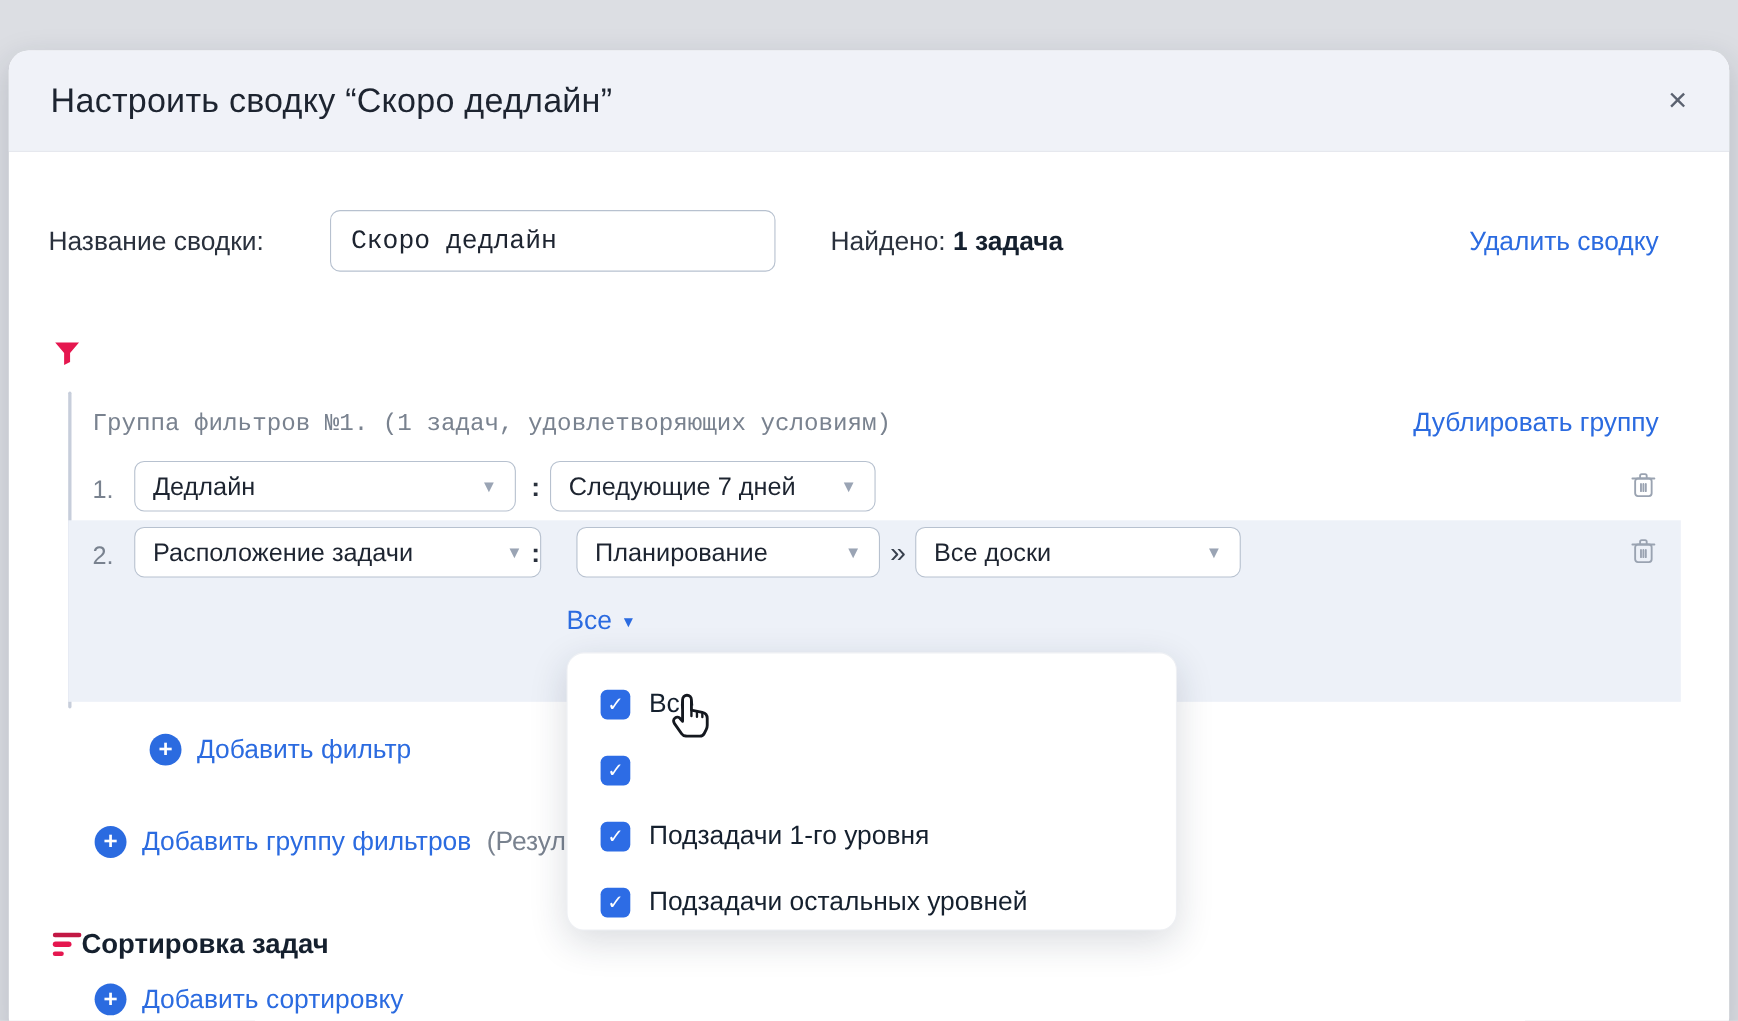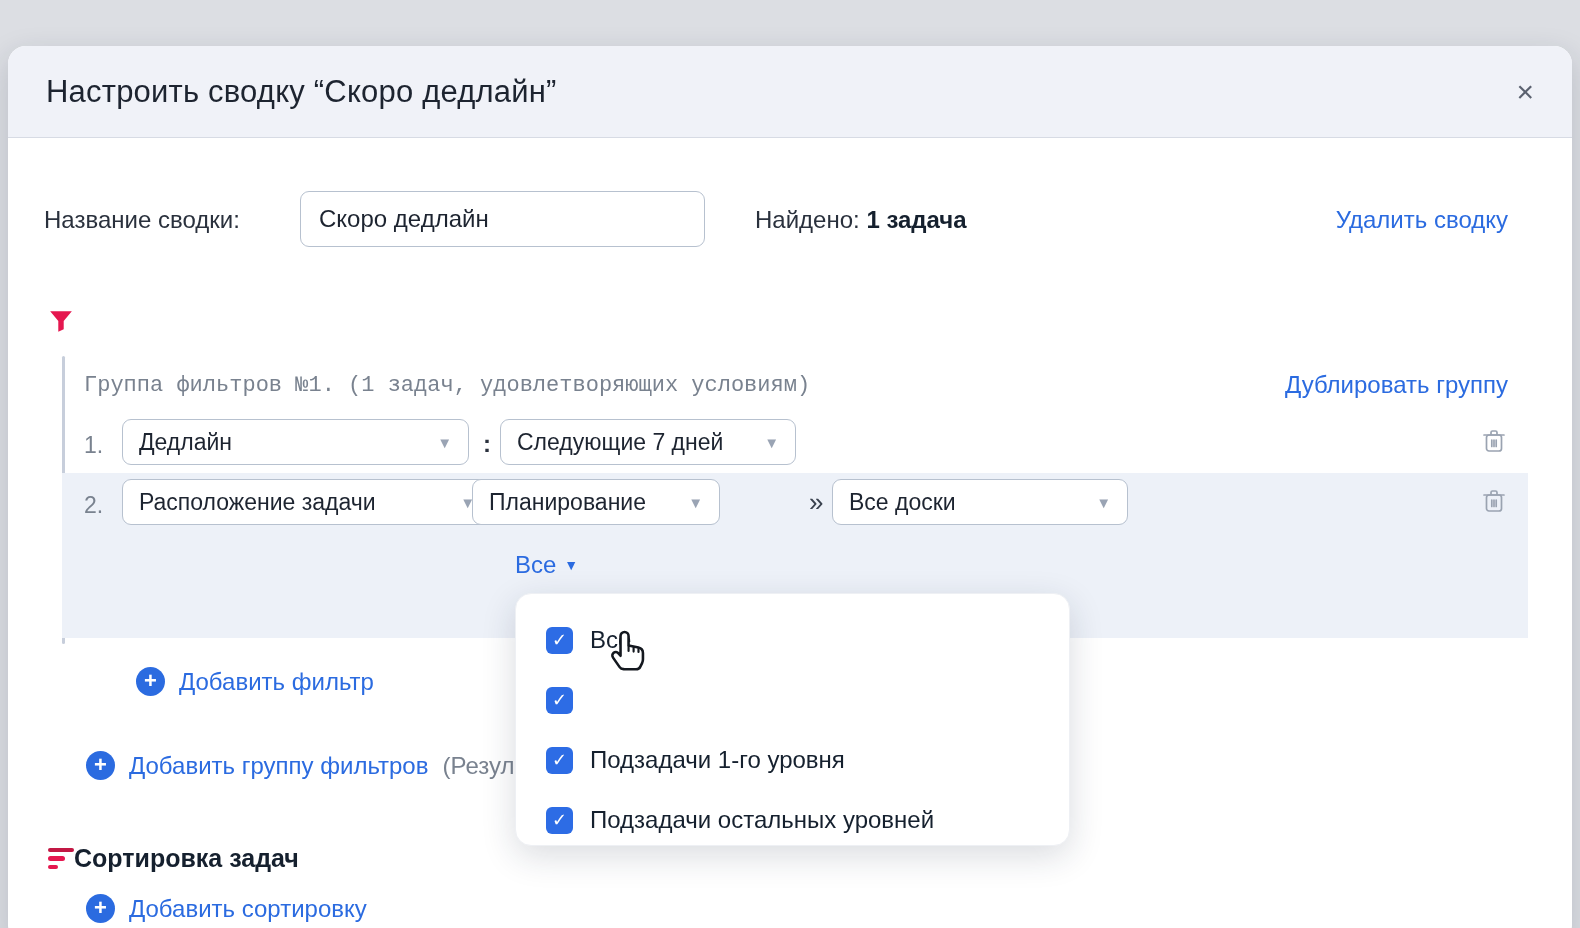--- a/index.html
+++ b/index.html
@@ -9,21 +9,21 @@
     border-radius:18px;overflow:visible;box-shadow:0 10px 30px rgba(30,40,60,.18);margin-top:38px;}
   .header{position:absolute;left:0;top:0;width:100%;height:92px;background:#f0f2f8;
     border-bottom:1px solid #d7dbe4;border-radius:18px 18px 0 0;display:flex;align-items:center;
     box-sizing:border-box;padding:0 38px;}
   .title{font-size:31px;font-weight:500;color:#1d2430;letter-spacing:.2px;}
   .close{margin-left:auto;font-size:30px;color:#5b6270;cursor:pointer;line-height:1;font-weight:500;}
   .lbl{font-size:24px;color:#2a313d;}
   .abs{position:absolute;}
   .input-box{position:absolute;left:292px;top:145px;width:405px;height:56px;background:#fff;
     border:1px solid #b7c1cf;border-radius:9px;box-sizing:border-box;font-size:24px;color:#1d2430;
-    padding:0 18px;outline:none;}
+    padding:0 18px;outline:none;font-family:Liberation Mono, monospace;}
   .found b{font-weight:700;color:#15202e;}
   .link{color:#2b6be0;font-size:24px;cursor:pointer;text-decoration:none;}
   .section-title{font-size:25px;font-weight:700;color:#15202e;}
   .funnel{width:26px;height:26px;display:inline-block;}
   .group-line{position:absolute;left:54px;top:310px;width:3px;height:288px;background:#c7cedb;border-radius:2px;}
   .group-header{font-size:22px;color:#79828f;}
   .row-num{font-size:23px;color:#79828f;}
   .select{position:absolute;height:46px;background:#fff;border:1px solid #b7c1cf;border-radius:9px;
     box-sizing:border-box;display:flex;align-items:center;padding:0 16px;font-size:23px;color:#1d2430;cursor:pointer;}
   .select .caret{margin-left:auto;color:#9aa4b4;font-size:15px;padding-left:12px;}
@@ -96,21 +96,21 @@
     </svg>
 
     <div class="hl-row"></div>
 
     <div class="abs row-num" style="left:76px;top:446px;">2.</div>
     <div class="select" style="left:114px;top:433px;width:370px;">
       <span>Расположение задачи</span>
       <span class="caret">▼</span>
     </div>
     <div class="abs colon" style="left:475px;top:444px;">:</div>
-    <div class="select" style="left:464px;top:433px;width:248px;">
+    <div class="select" style="left:516px;top:433px;width:276px;">
       <span>Планирование</span>
       <span class="caret">▼</span>
     </div>
     <div class="abs chev" style="left:801px;top:441px;">»</div>
     <div class="select" style="left:824px;top:433px;width:296px;">
       <span>Все доски</span>
       <span class="caret">▼</span>
     </div>
     <svg class="trash abs" style="right:66px;top:442px;" viewBox="0 0 24 26">
       <g fill="none" stroke="currentColor" stroke-width="1.7" stroke-linecap="round">

